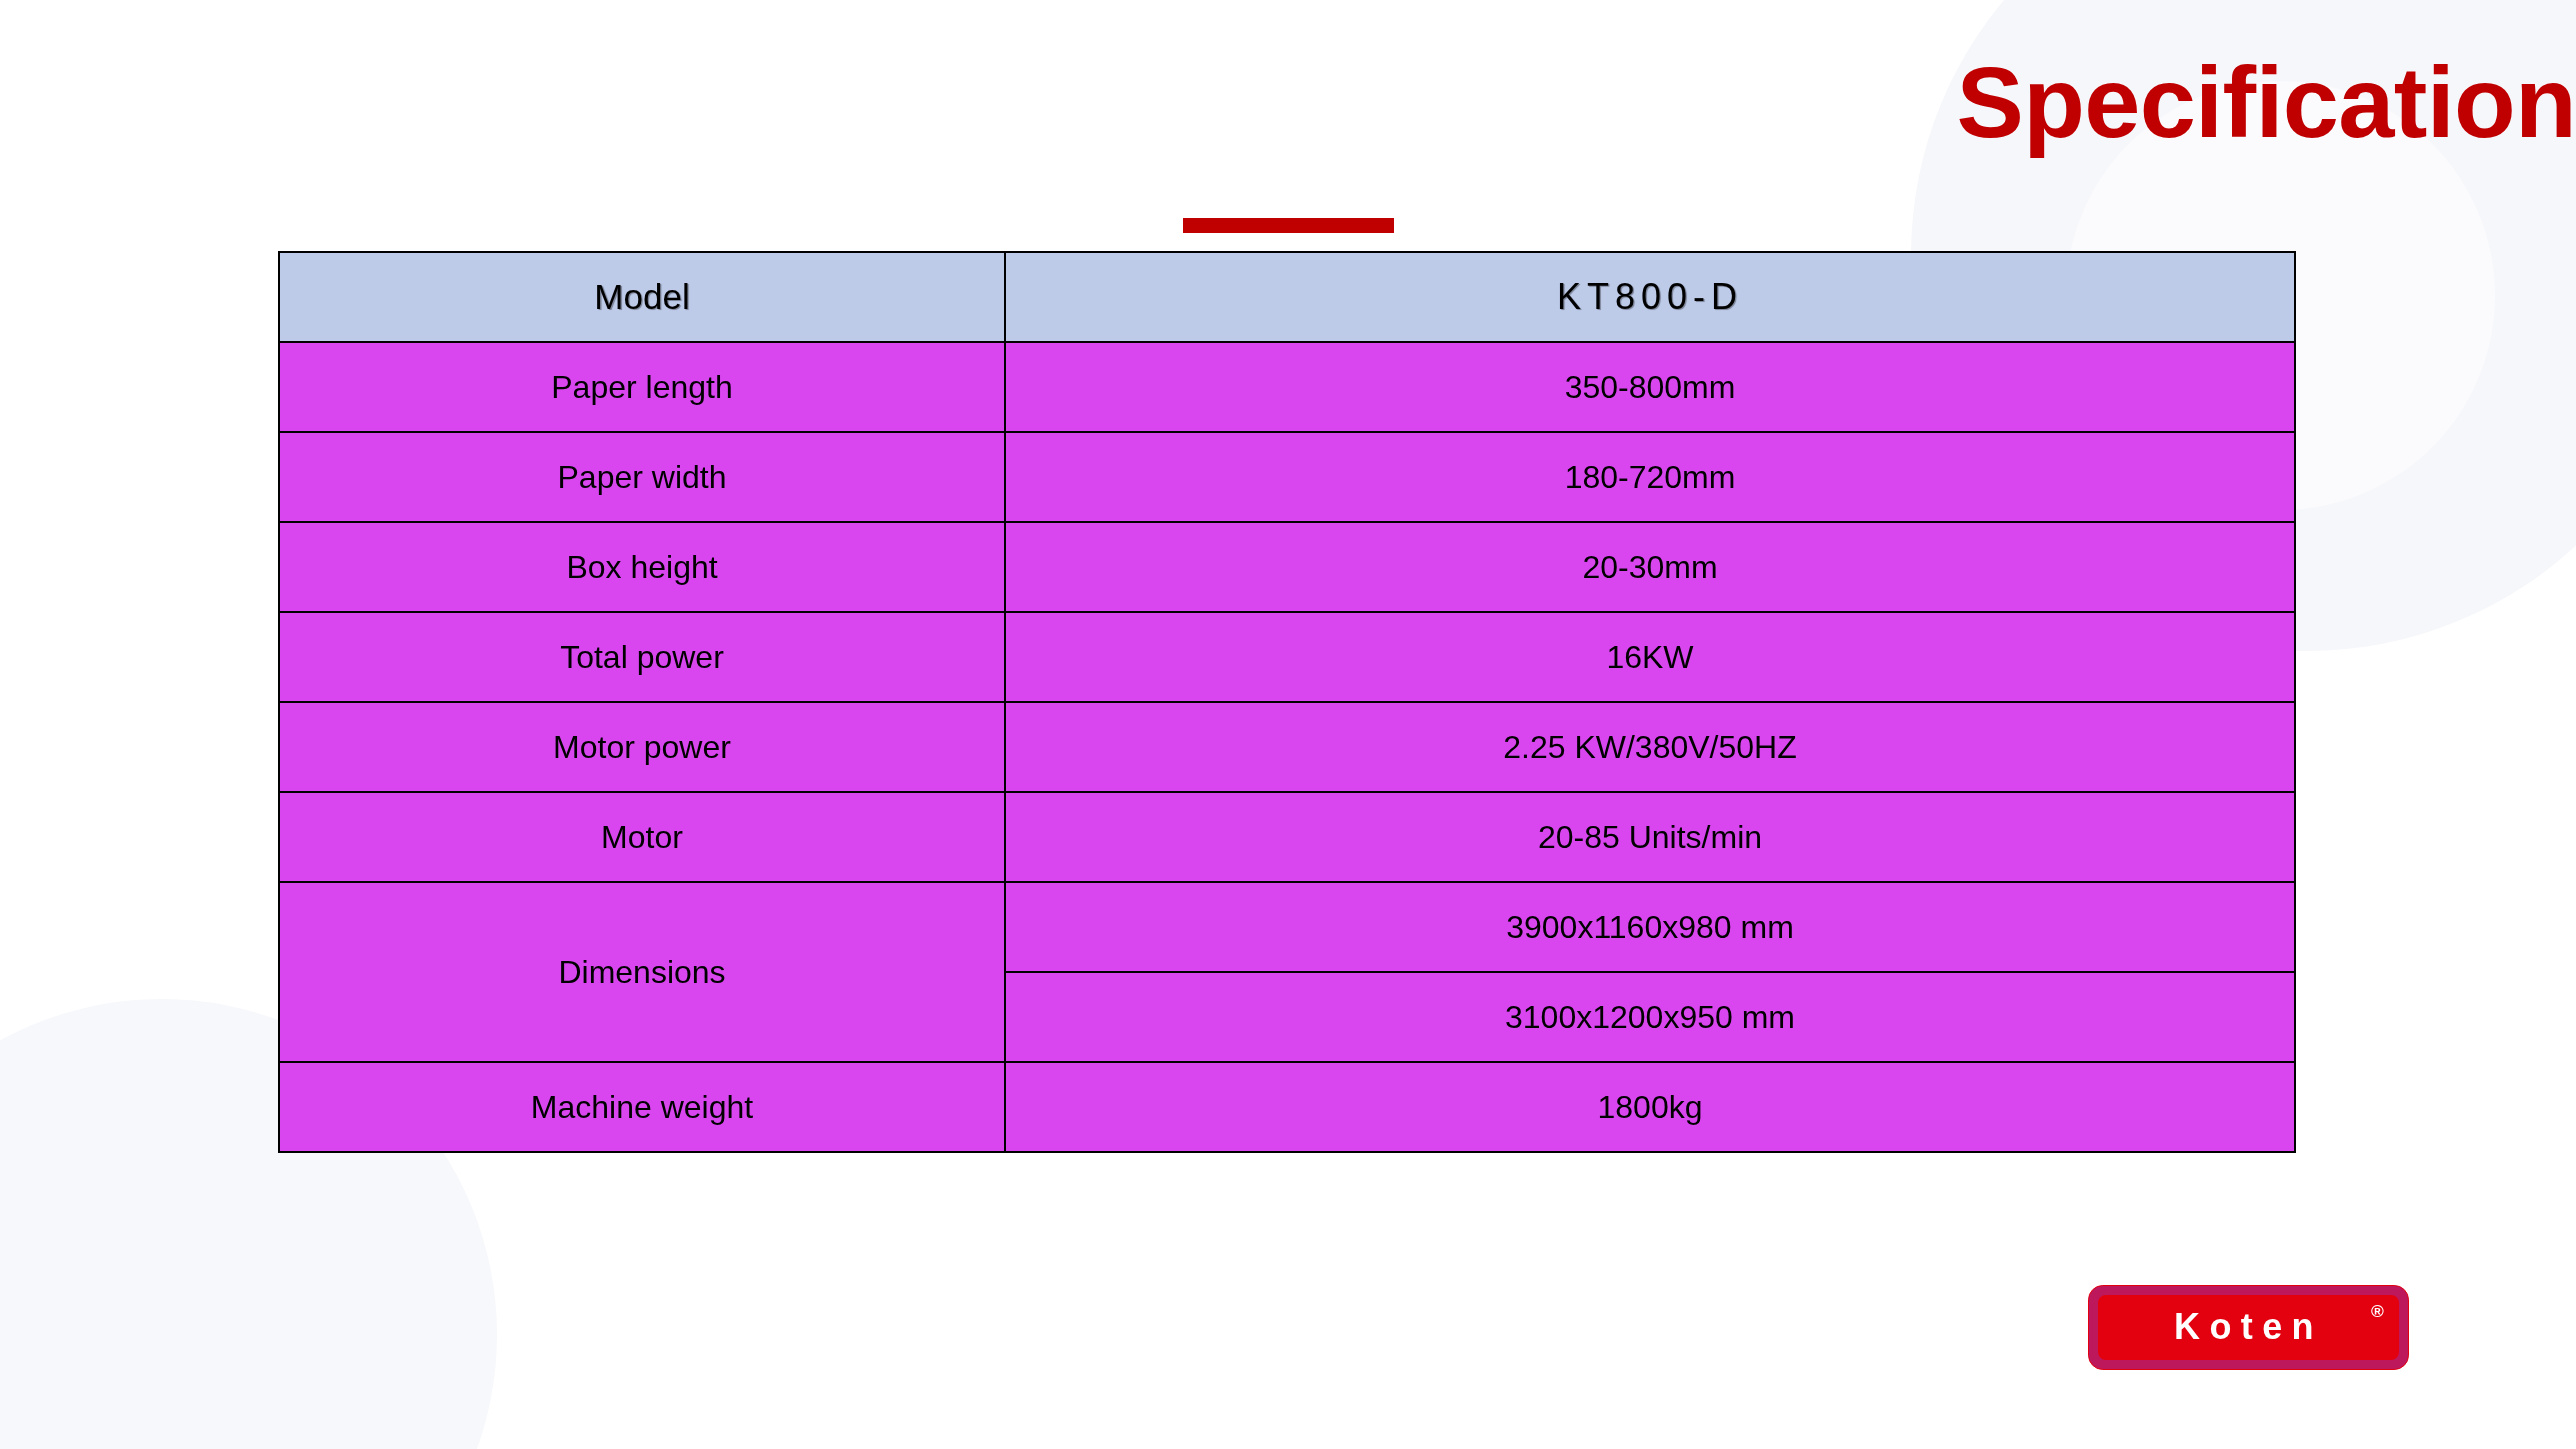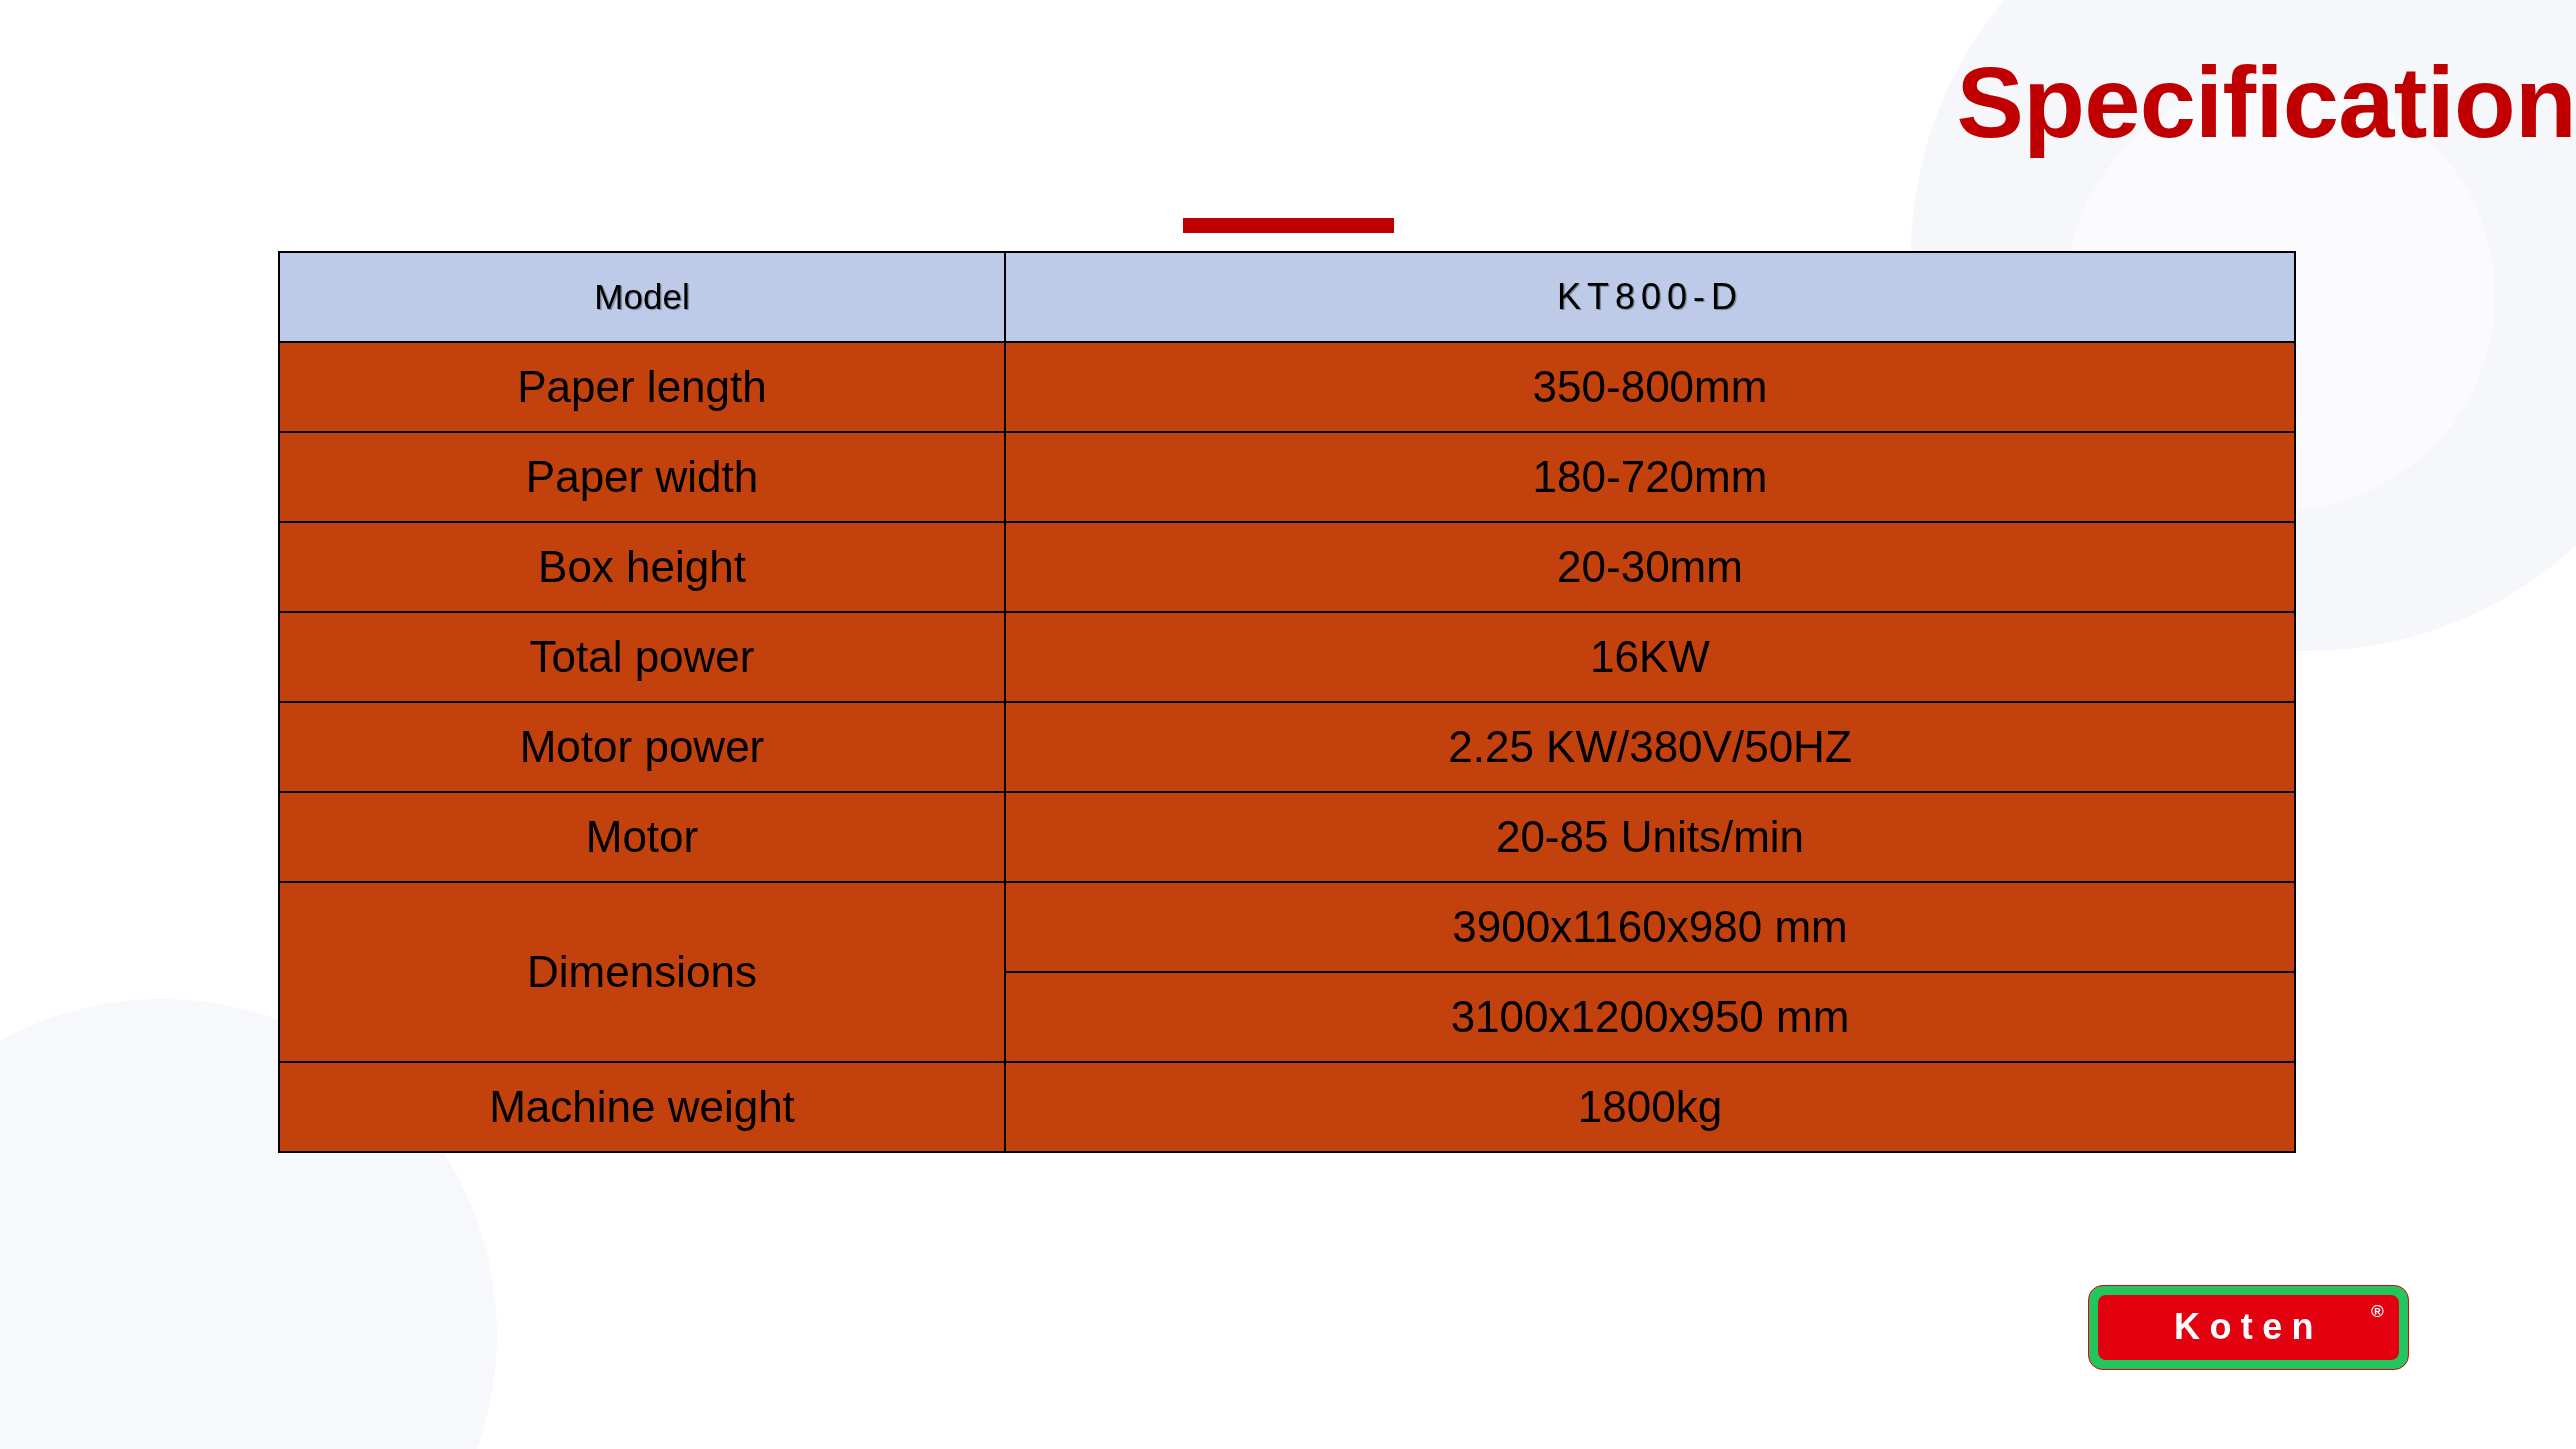--- a/index.html
+++ b/index.html
@@ -90,23 +90,23 @@
   }
   .spec-table col.c-label { width: 726px; }
   .spec-table col.c-value { width: 1290px; }
 
   .spec-table td, .spec-table th {
     border: 2px solid #000000;
     text-align: center;
     vertical-align: middle;
     color: #000000;
     font-weight: normal;
-    font-size: 44px;
+    font-size: 32px;
     padding: 0;
-    background: #c2410c;
+    background: #d946ef;
   }
 
   .spec-table tr.header-row th {
     background: #BDCAE8;
     height: 88px;
     font-weight: normal;
     font-size: 35px;
     text-shadow: 1.3px 1.3px 0.7px rgba(0,0,0,0.35);
   }
   .spec-table tr.header-row th.model-value {
@@ -179,19 +179,19 @@
       <td>3100x1200x950 mm</td>
     </tr>
 
     <tr class="data-row">
       <td>Machine weight</td>
       <td>1800kg</td>
     </tr>
   </tbody>
 </table>
 
-<div style="position:absolute;left:2088px;top:1285px;width:321px;height:85px;border:1.3px solid #E3000F;border-radius:14.8px;background:#22c55e;z-index:4;box-sizing:border-box;">
+<div style="position:absolute;left:2088px;top:1285px;width:321px;height:85px;border:1.3px solid #E3000F;border-radius:14.8px;background:#be185d;z-index:4;box-sizing:border-box;">
   <div style="position:absolute;left:9.4px;top:9.4px;right:9.4px;bottom:9.4px;background:#E3000F;border-radius:8px;">
     <span style="position:absolute;left:50%;top:50%;transform:translate(-50%,-52%);color:#ffffff;font-size:36px;font-weight:bold;letter-spacing:9.4px;font-family:'Liberation Sans',sans-serif;">Koten</span>
     <span style="position:absolute;right:14.8px;top:8px;color:#ffffff;font-size:17.4px;font-weight:bold;line-height:1;">®</span>
   </div>
 </div>
 
 
 </body></html>

